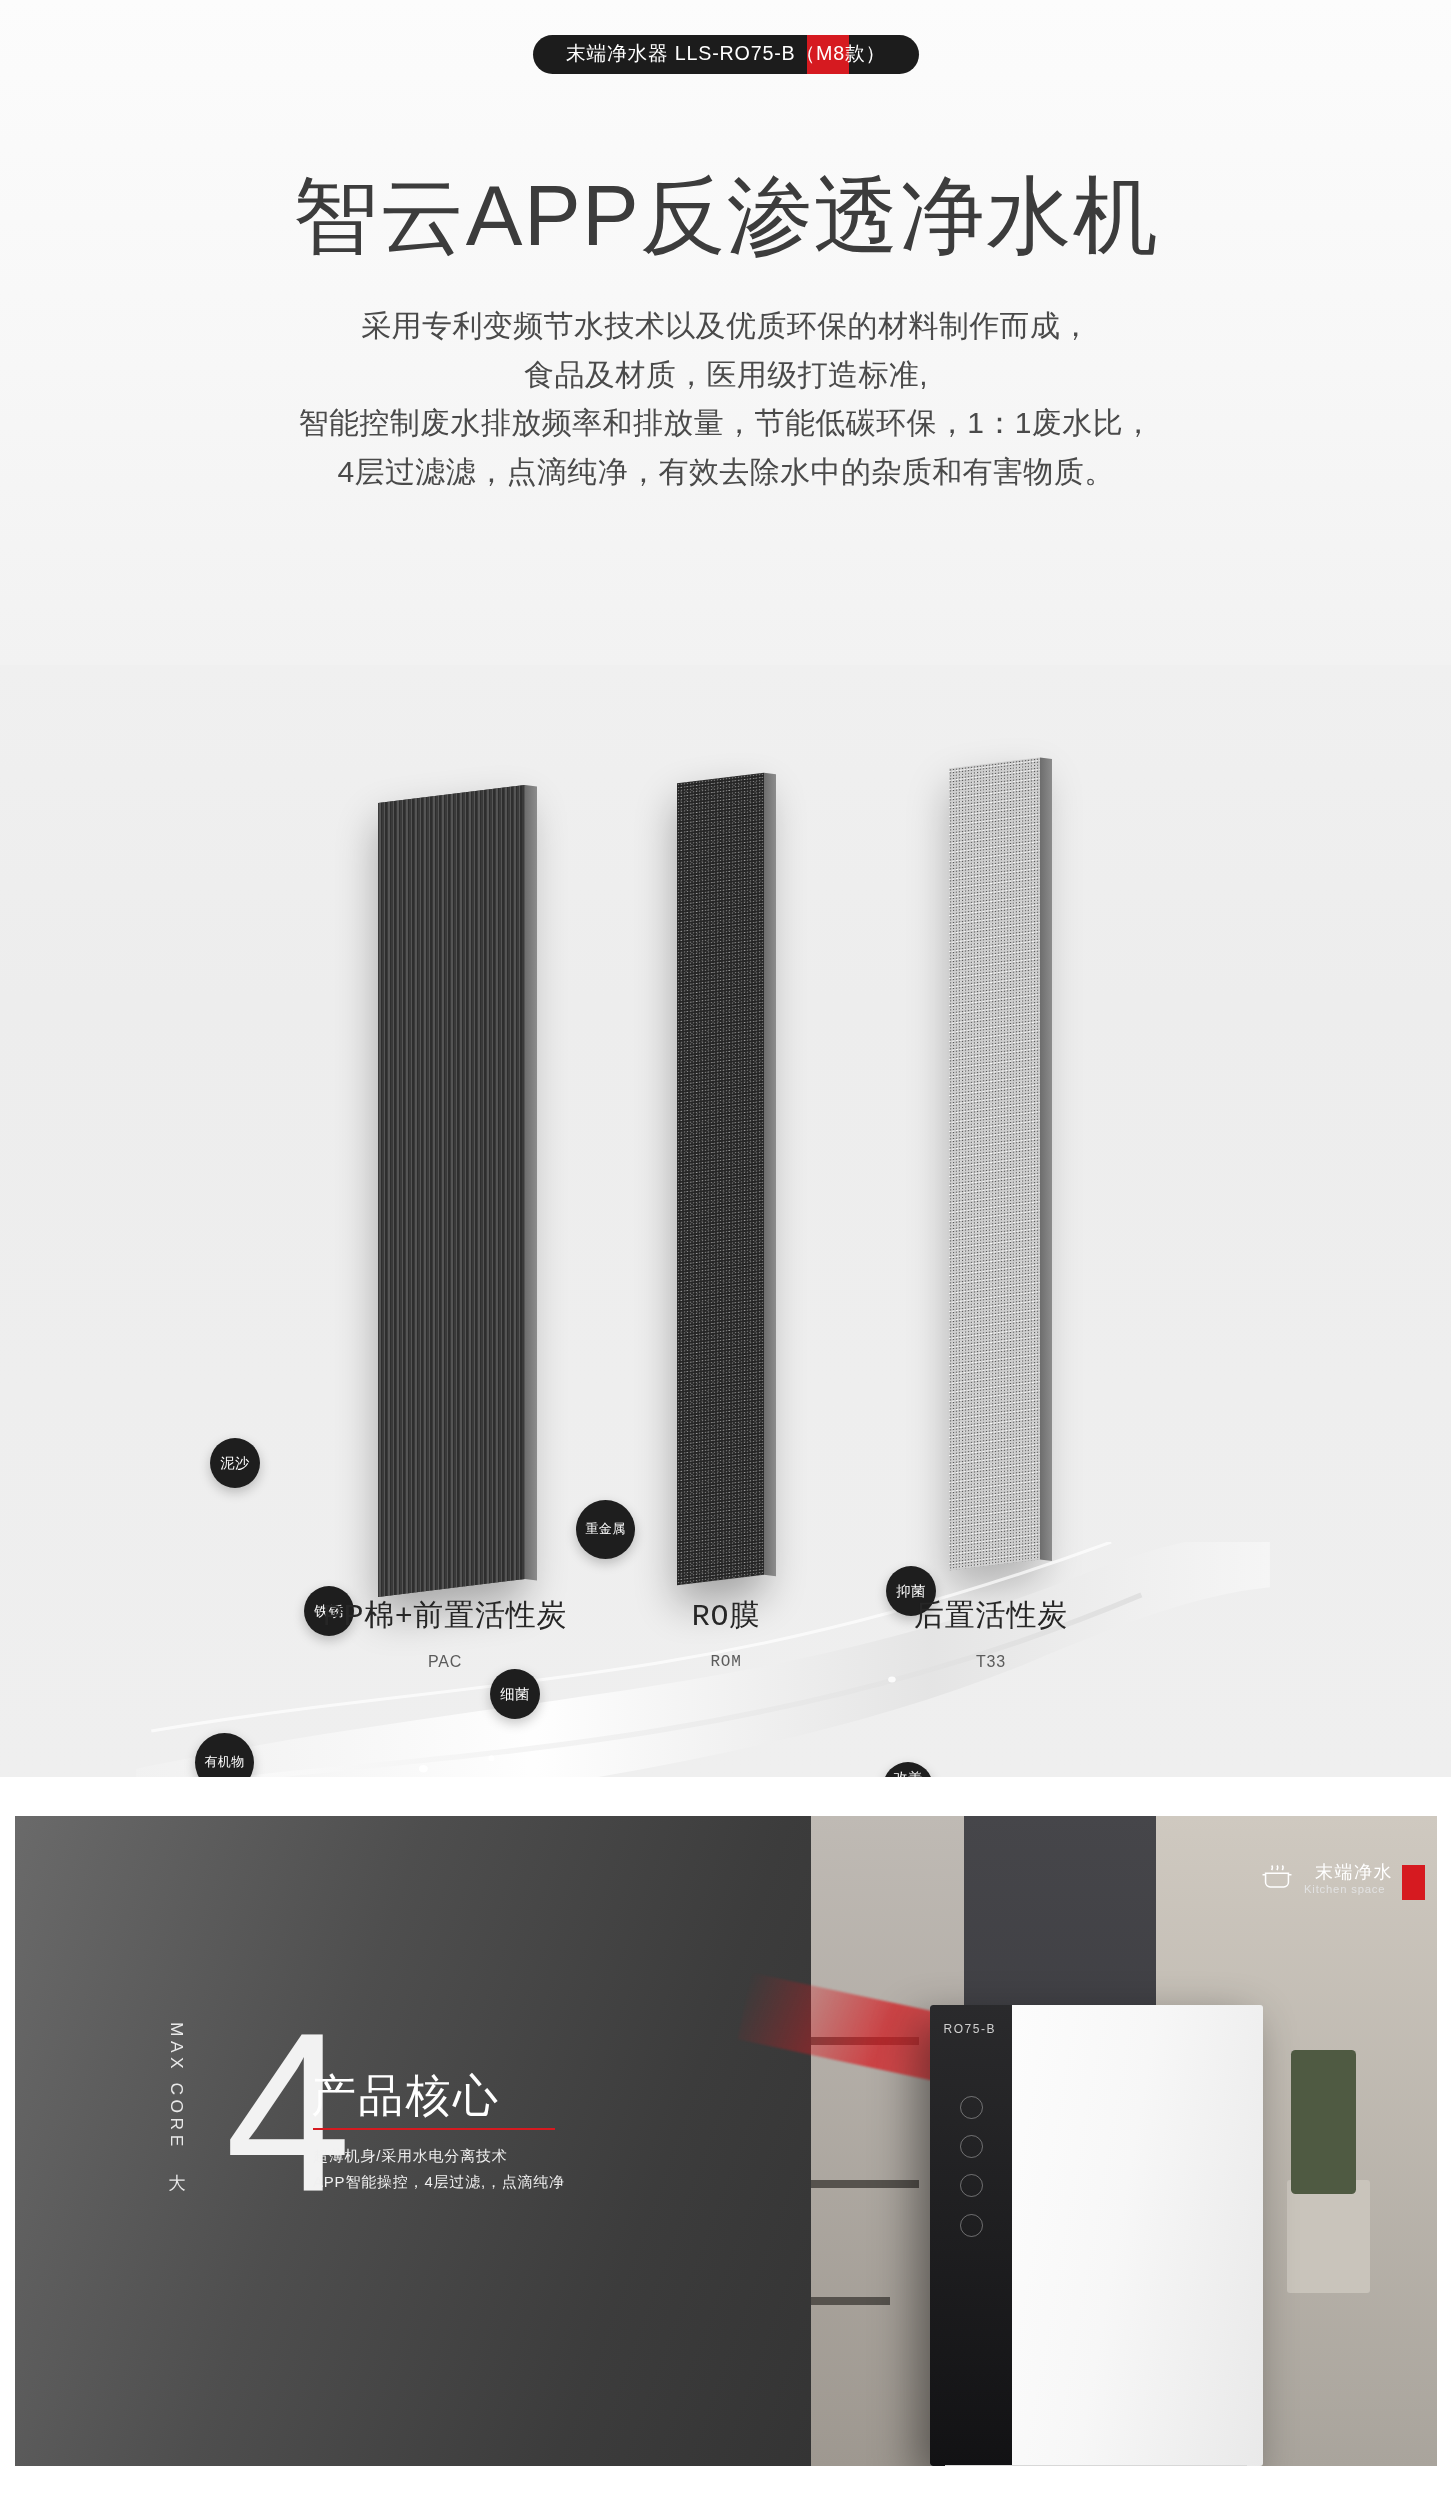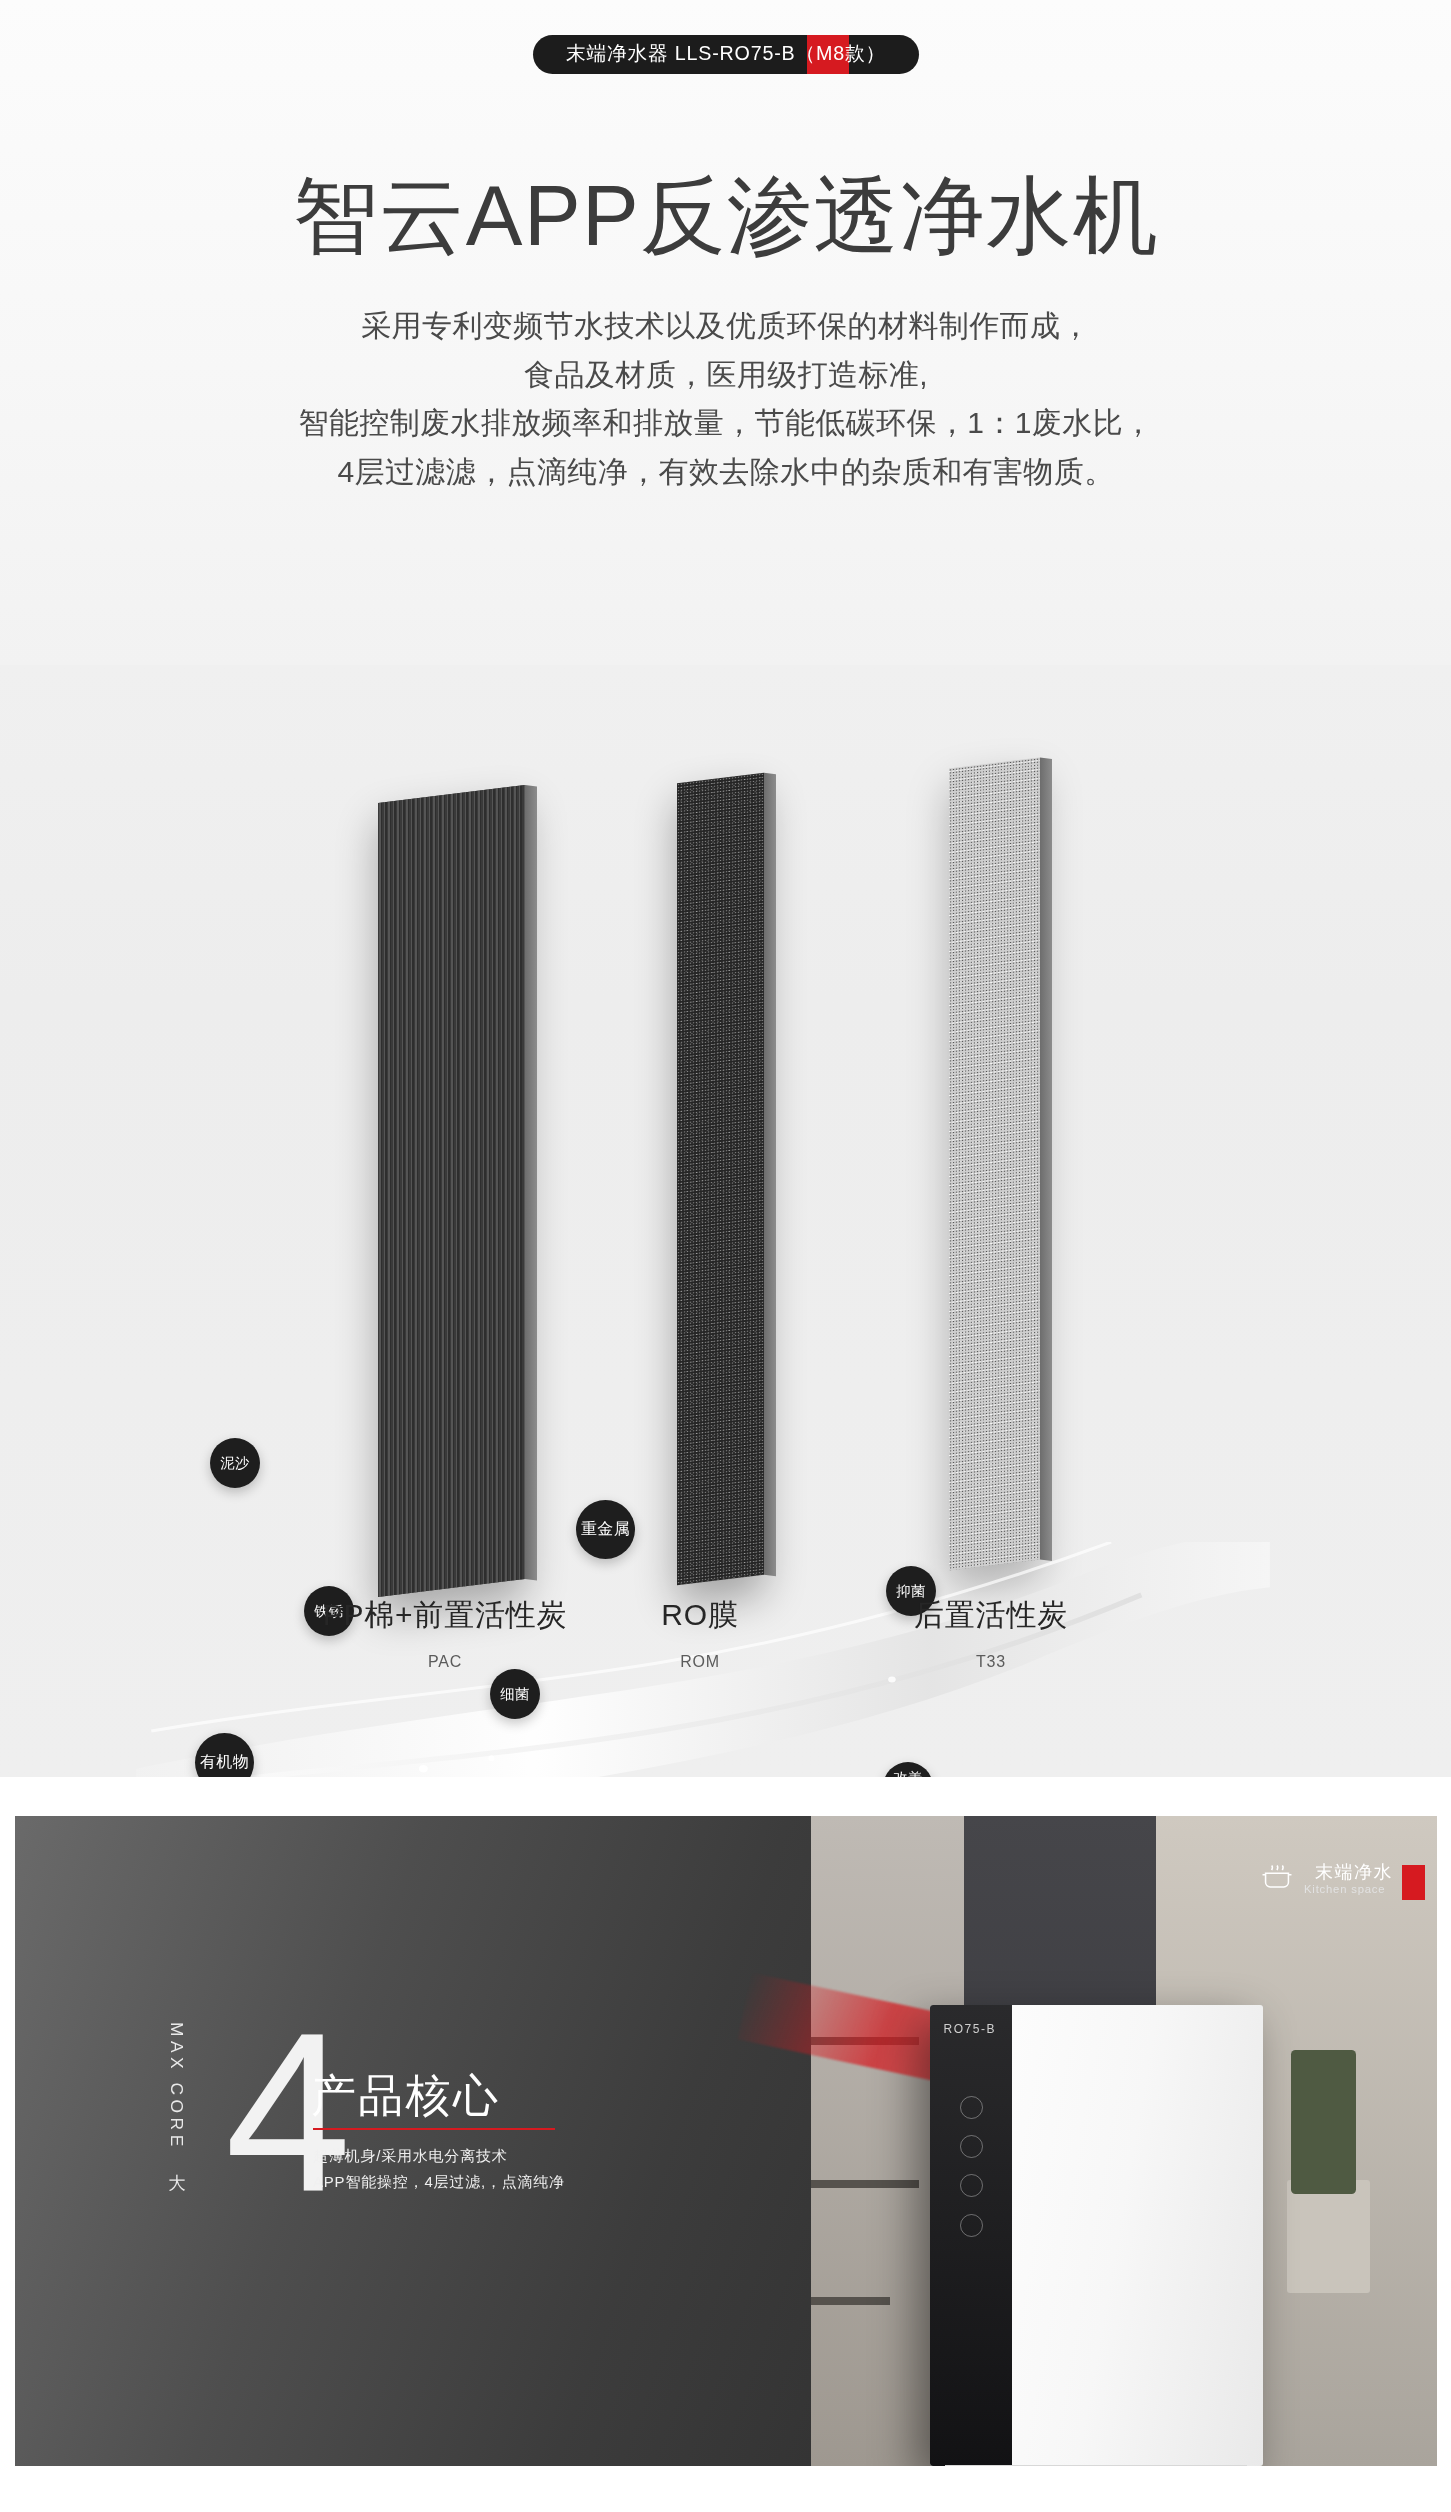--- a/index.html
+++ b/index.html
@@ -185,21 +185,21 @@
   
   .tag {
     position: absolute;
     border-radius: 50%;
     background: #1e1e1e;
     color: #ffffff;
     display: flex;
     align-items: center;
     justify-content: center;
     text-align: center;
-    font-size: 16px;
+    font-size: 13px;
     line-height: 1.15;
     letter-spacing: 0.4px;
     box-shadow: 0 4.5px 12px rgba(0,0,0,0.22);
   }
   .tag.sm { width: 50px; height: 50px; font-size: 14.4px; }
   .tag.md { width: 59px; height: 59px; }
 
   
   .cap {
     position: absolute;
@@ -497,21 +497,21 @@
     </div>
     <div class="tag sm" style="left:883px; top:1097px; white-space:pre-line;">
       <span style="white-space:pre-line;">改善
 口感</span>
     </div>
 
     <div class="cap" style="left:286px; top:930px;">
       <div class="cn">PP棉+前置活性炭</div>
       <div class="en">PAC</div>
     </div>
-    <div class="cap" style="left:541px; top:930px;">
+    <div class="cap" style="left:567px; top:930px;font-family:Liberation Mono, monospace;">
       <div class="cn">RO膜</div>
       <div class="en">ROM</div>
     </div>
     <div class="cap" style="left:832px; top:930px;">
       <div class="cn">后置活性炭</div>
       <div class="en">T33</div>
     </div>
   </section>
 
   <section class="core">

